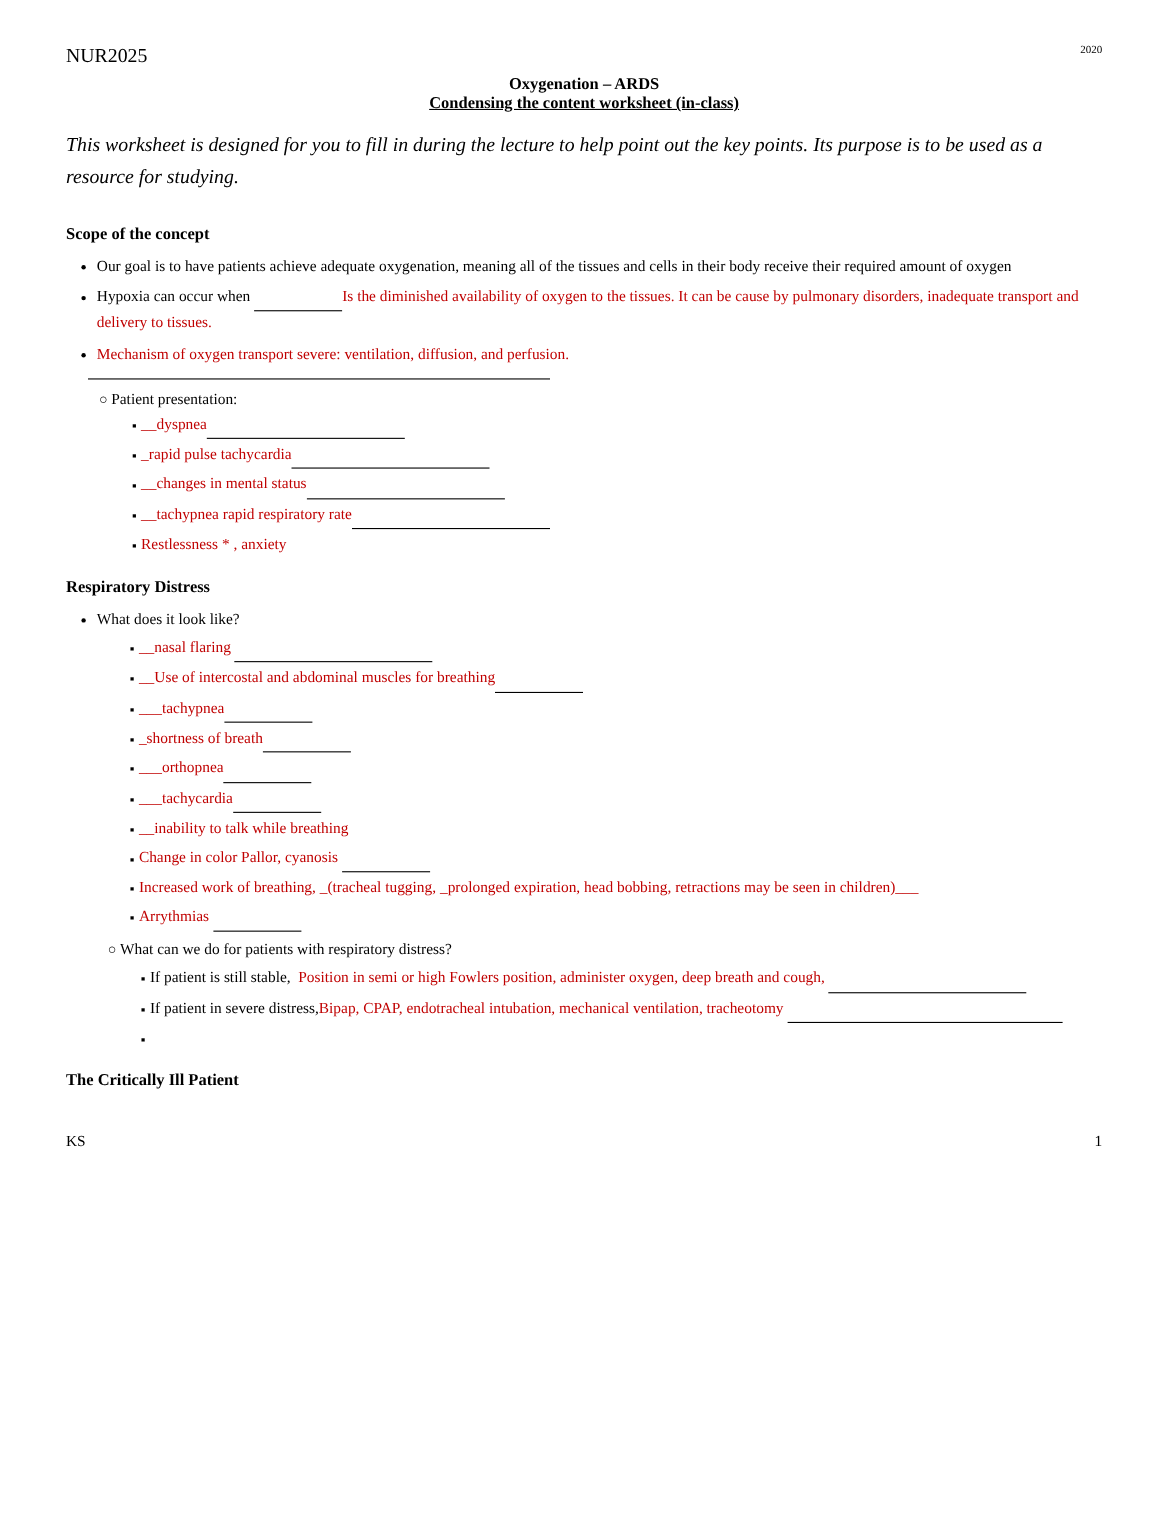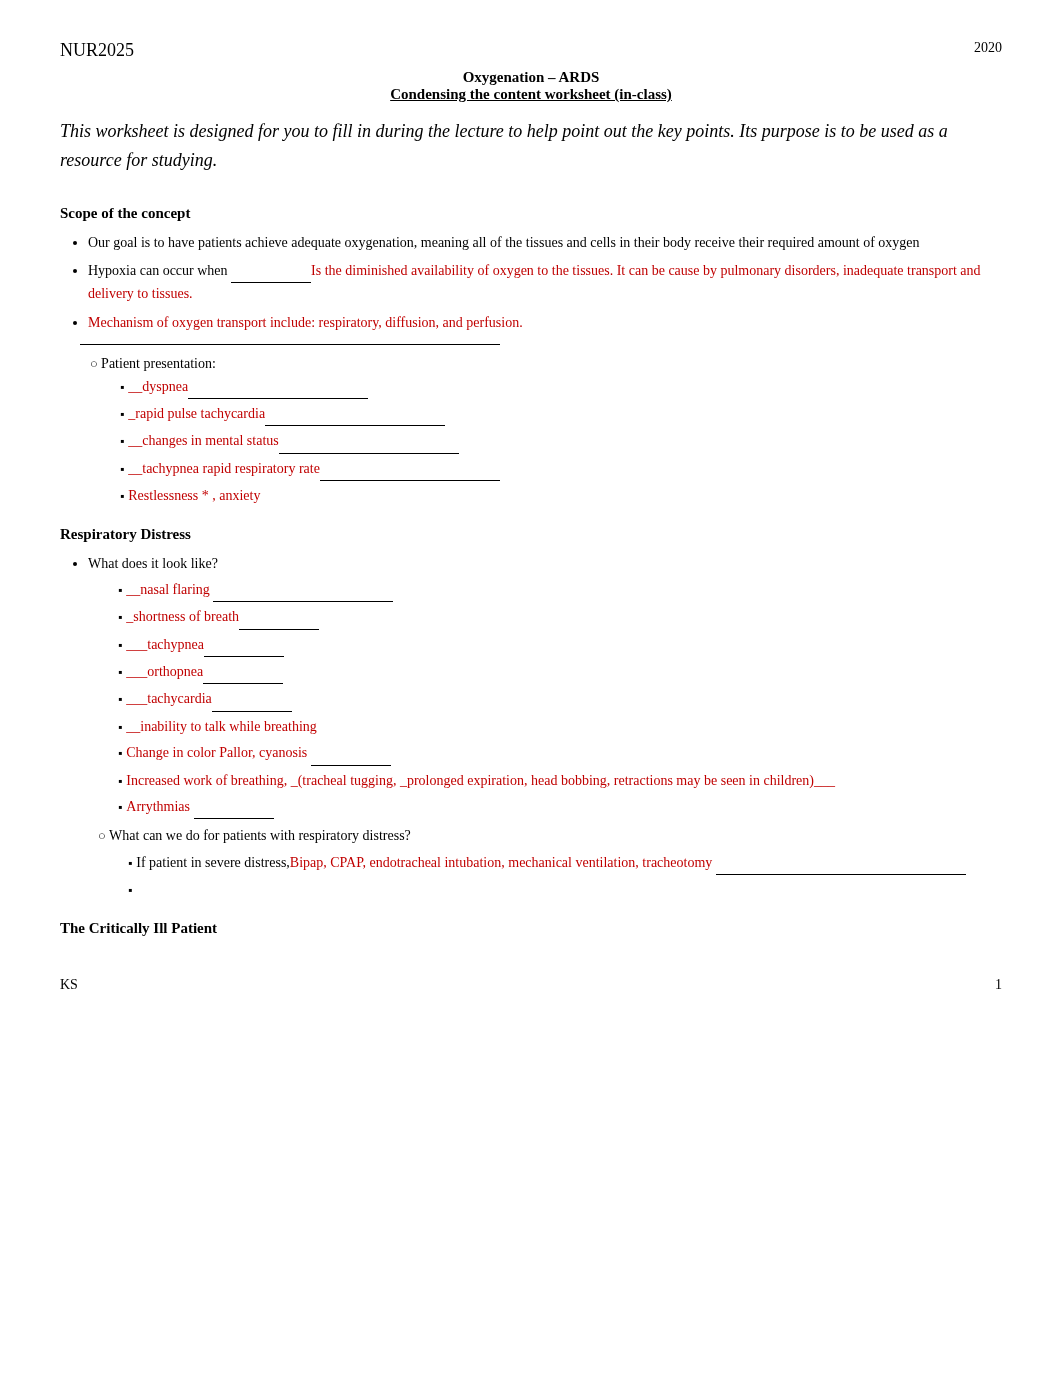--- a/index.html
+++ b/index.html
@@ -15,21 +15,21 @@
     .header-row {
       display: flex;
       justify-content: space-between;
       align-items: flex-start;
       margin-bottom: 8px;
     }
     .header-code {
       font-size: 18px;
     }
     .header-year {
-      font-size: 14px;
+      font-size: 10px;
     }
     .title-block {
       text-align: center;
       margin-bottom: 6px;
     }
     .title-main {
       font-weight: bold;
       font-size: 15px;
     }
     .title-sub {
@@ -138,21 +138,21 @@
 
 <div class="section-heading">Scope of the concept</div>
 <ul class="bullet-list">
   <li>
     Our goal is to have patients achieve adequate oxygenation, meaning all of the tissues and cells in their body receive their required amount of oxygen
   </li>
   <li>
     Hypoxia can occur when <span class="underline-blank">&nbsp;&nbsp;&nbsp;&nbsp;&nbsp;&nbsp;&nbsp;&nbsp;</span><span class="red">Is the diminished availability of oxygen to the tissues. It can be cause by pulmonary disorders, inadequate transport and delivery to tissues.</span>
   </li>
   <li>
-    <span class="red">Mechanism of oxygen transport include: respiratory, diffusion, and perfusion.</span>
+    <span class="red">Mechanism of oxygen transport severe: ventilation, diffusion, and perfusion.</span>
   </li>
 </ul>
 
 <div class="indent-1">
   <hr class="divider-line">
   <ul class="circle-list">
     <li>
       <span>Patient presentation:</span>
       <ul class="square-list">
         <li>
@@ -182,25 +182,29 @@
 <div class="section-heading">Respiratory Distress</div>
 
 <ul class="bullet-list">
   <li>
     <span>What does it look like?</span>
     <ul class="square-list" style="margin-top:4px;">
       <li>
         <span class="red">__nasal flaring</span>&nbsp;<span class="underline-blank-long">&nbsp;</span>
       </li>
       <li>
+        <span class="red">__Use of intercostal and abdominal muscles for breathing</span>
+          <span class="underline-blank">&nbsp;</span>
+      </li>
+      <li>
+        <span class="red">___tachypnea</span>
+          <span class="underline-blank">&nbsp;</span>
+      </li>
+      <li>
         <span class="red">_shortness of breath</span>
-          <span class="underline-blank">&nbsp;</span>
-      </li>
-      <li>
-        <span class="red">___tachypnea</span>
           <span class="underline-blank">&nbsp;</span>
       </li>
       <li>
         <span class="red">___orthopnea</span>
           <span class="underline-blank">&nbsp;</span>
       </li>
       <li>
         <span class="red">___tachycardia</span>
           <span class="underline-blank">&nbsp;</span>
       </li>
@@ -214,20 +218,23 @@
         <span class="red" style="flex-shrink:0;">Increased work of breathing, _(tracheal tugging, _prolonged expiration, head bobbing, retractions may be seen in children)___</span>
       </li>
       <li>
         <span class="red">Arrythmias</span>&nbsp;<span class="underline-blank">&nbsp;&nbsp;&nbsp;&nbsp;&nbsp;&nbsp;&nbsp;&nbsp;</span>
       </li>
     </ul>
     <ul class="circle-list" style="margin-top:6px; margin-left:10px;">
       <li>
         <span>What can we do for patients with respiratory distress?</span>
         <ul class="square-list" style="margin-top:4px;">
+          <li>
+            <span>If patient is still stable, &nbsp;</span><span class="red">Position in semi or high Fowlers position, administer oxygen, deep breath and cough,</span>&nbsp;<span class="underline-blank-long">&nbsp;</span>
+          </li>
           <li>
             <span>If patient in severe distress, </span><span class="red">Bipap, CPAP, endotracheal intubation, mechanical ventilation, tracheotomy</span>&nbsp;<span class="underline-blank-xl">&nbsp;</span>
           </li>
           <li>&nbsp;</li>
         </ul>
       </li>
     </ul>
   </li>
 </ul>
 

